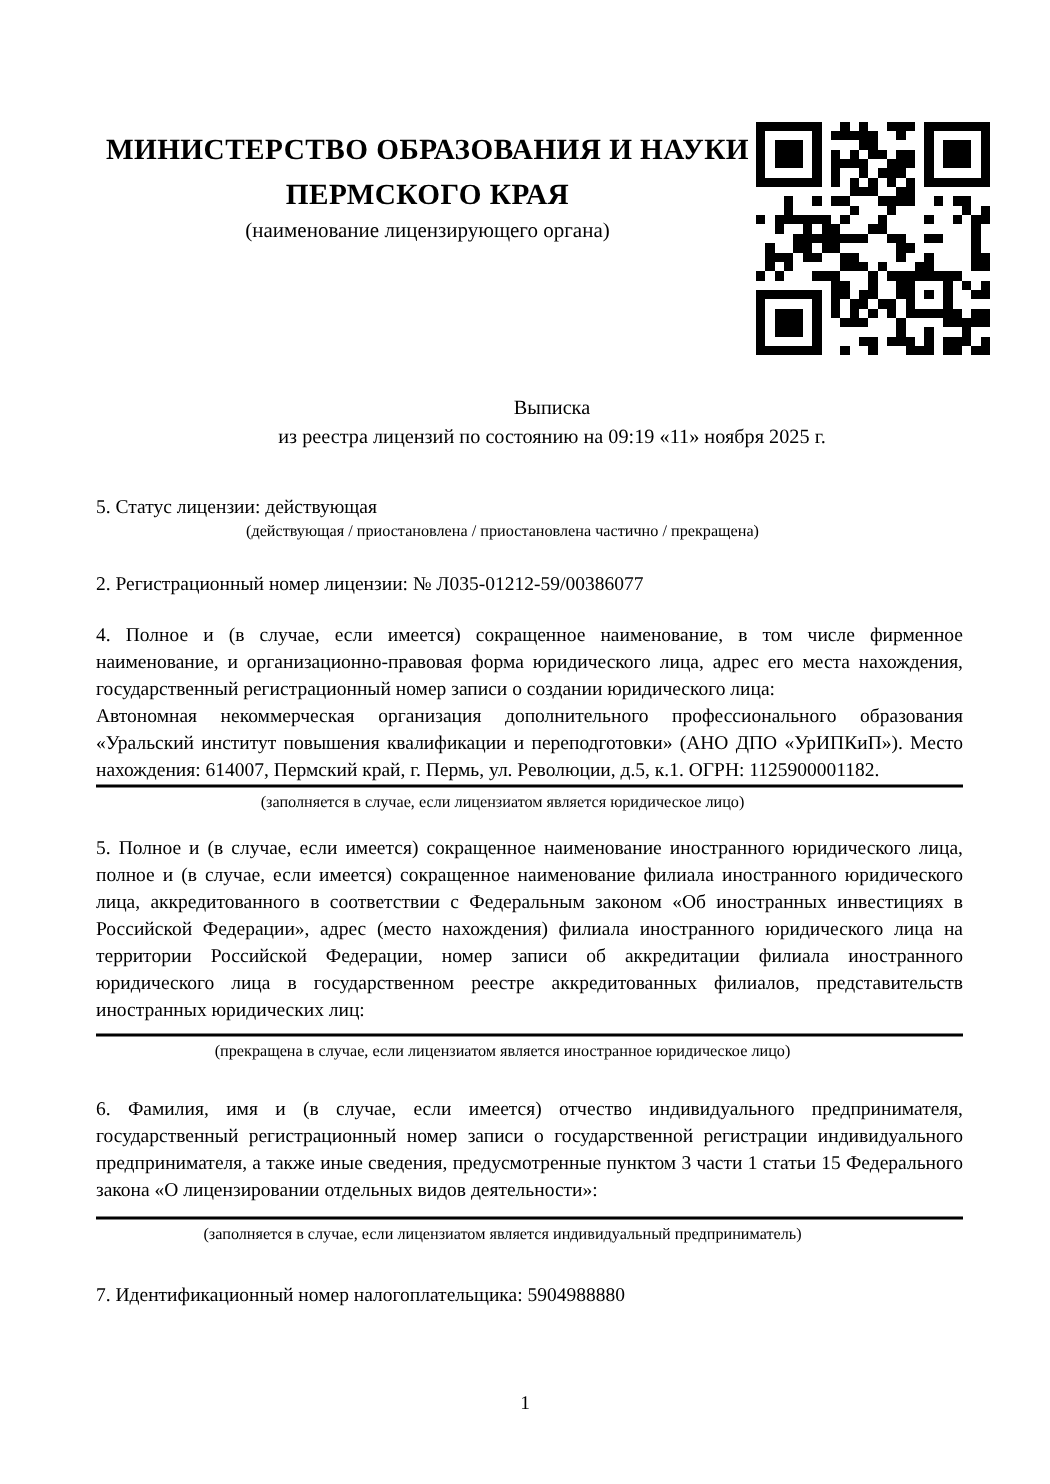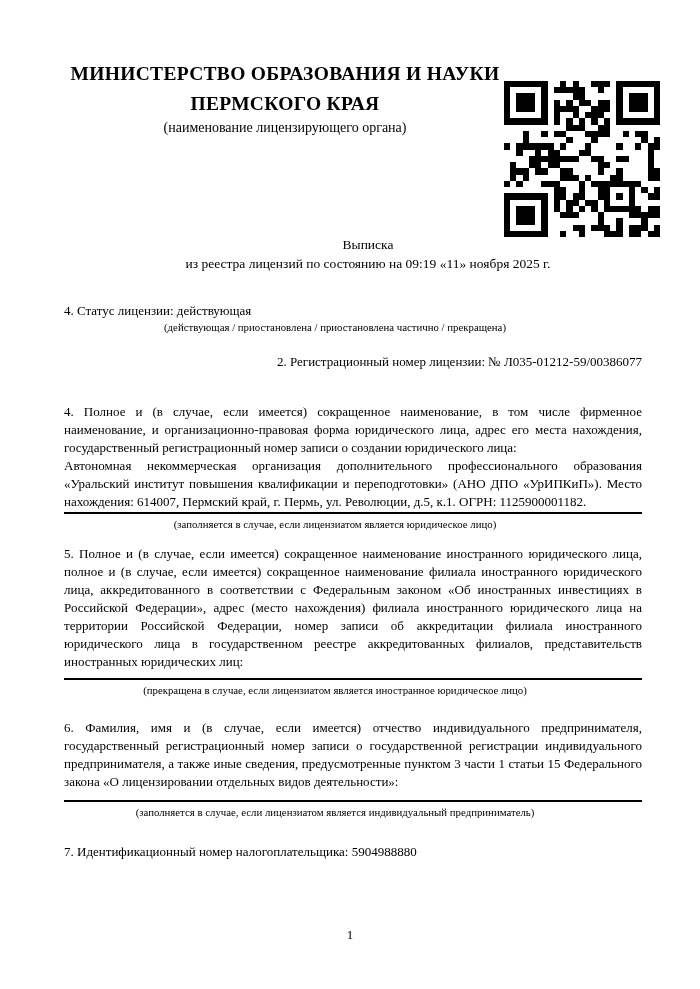--- a/index.html
+++ b/index.html
@@ -22,21 +22,21 @@
   }
   .qr {
     position: absolute;
     top: 81px;
     left: 504px;
     width: 156px;
     height: 156px;
   }
   .qr svg { display: block; width: 156px; height: 156px; }
   .header-block {
-    padding-top: 59px;
+    padding-top: 86px;
     width: 442px;
     text-align: center;
   }
   .org-name {
     font-size: 19.5px;
     line-height: 30px;
     font-weight: bold;
     letter-spacing: 0.3px;
   }
   .org-caption {
@@ -64,23 +64,23 @@
     border-top: 2px solid #000000;
   }
   .rule-note {
     text-align: center;
     font-size: 10.8px;
     line-height: 13px;
     margin-top: 4px;
     padding-right: 36px;
   }
   #item1 { margin-top: 29px; }
-  #item2 { margin-top: 19px; text-align: right; }
+  #item2 { margin-top: 19px; }
   #item3 { margin-top: 14px; }
-  #item4 { margin-top: 32px; }
+  #item4 { margin-top: 16px; }
   #rule4 { margin-top: 1px; }
   #item5 { margin-top: 14px; }
   #rule5 { margin-top: 7px; }
   #item6 { margin-top: 22px; }
   #rule6 { margin-top: 9px; }
   #item7 { margin-top: 24px; }
   .page-number {
     position: absolute;
     left: 0;
     right: 0;
@@ -405,21 +405,21 @@
     <div class="org-name">МИНИСТЕРСТВО ОБРАЗОВАНИЯ И НАУКИ</div>
     <div class="org-name">ПЕРМСКОГО КРАЯ</div>
     <div class="org-caption">(наименование лицензирующего органа)</div>
   </div>
 
   <div class="title-block">
     <div>Выписка</div>
     <div>из реестра лицензий по состоянию на 09:19 «11» ноября 2025 г.</div>
   </div>
 
-  <div class="item" id="item1">4. Статус лицензии: действующая</div>
+  <div class="item" id="item1">5. Статус лицензии: действующая</div>
   <div class="note" id="note1">(действующая / приостановлена / приостановлена частично / прекращена)</div>
 
   <div class="item" id="item2">2. Регистрационный номер лицензии: № Л035-01212-59/00386077</div>
 
 
   <div class="item" id="item4">
     <div class="para">4. Полное и (в случае, если имеется) сокращенное наименование, в том числе фирменное наименование, и организационно-правовая форма юридического лица, адрес его места нахождения, государственный регистрационный номер записи о создании юридического лица:</div>
     <div class="para">Автономная некоммерческая организация дополнительного профессионального образования «Уральский институт повышения квалификации и переподготовки» (АНО ДПО «УрИПКиП»). Место нахождения: 614007, Пермский край, г. Пермь, ул. Революции, д.5, к.1. ОГРН: 1125900001182.</div>
   </div>
   <div class="rule" id="rule4"></div>

